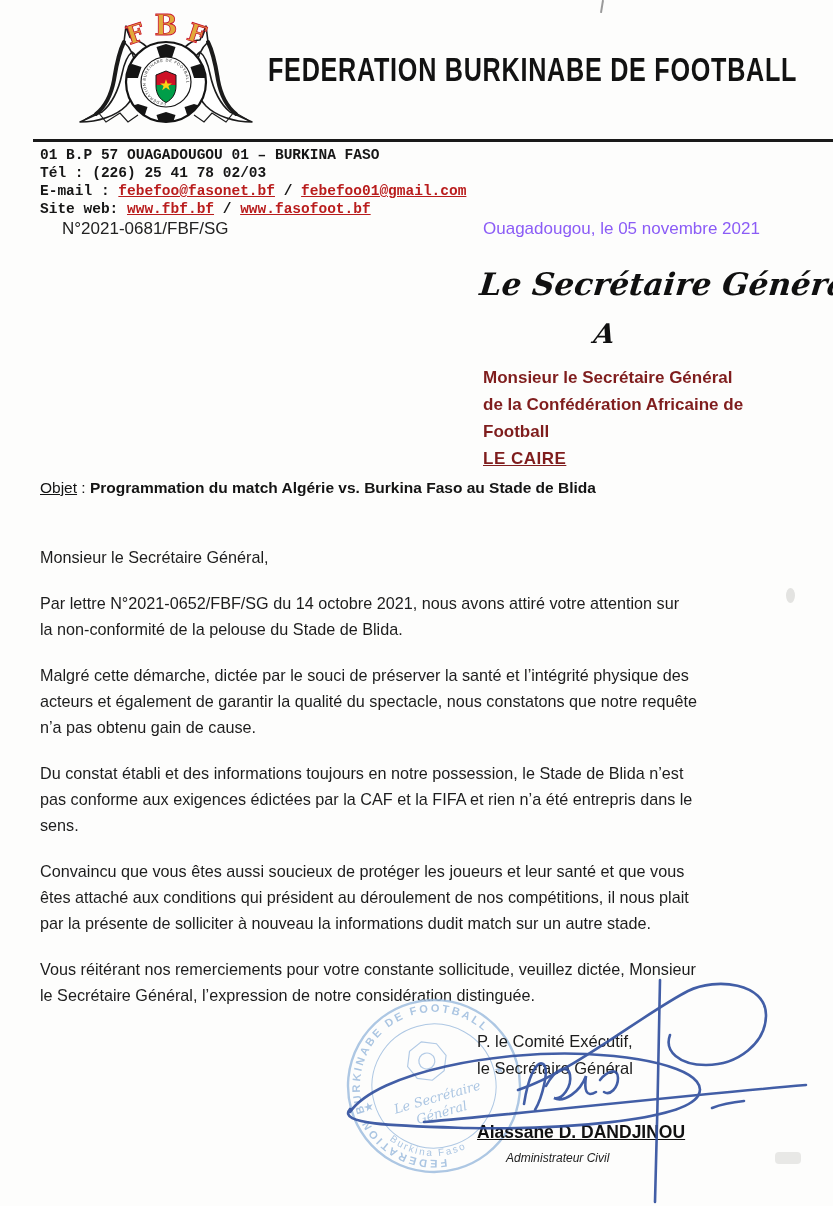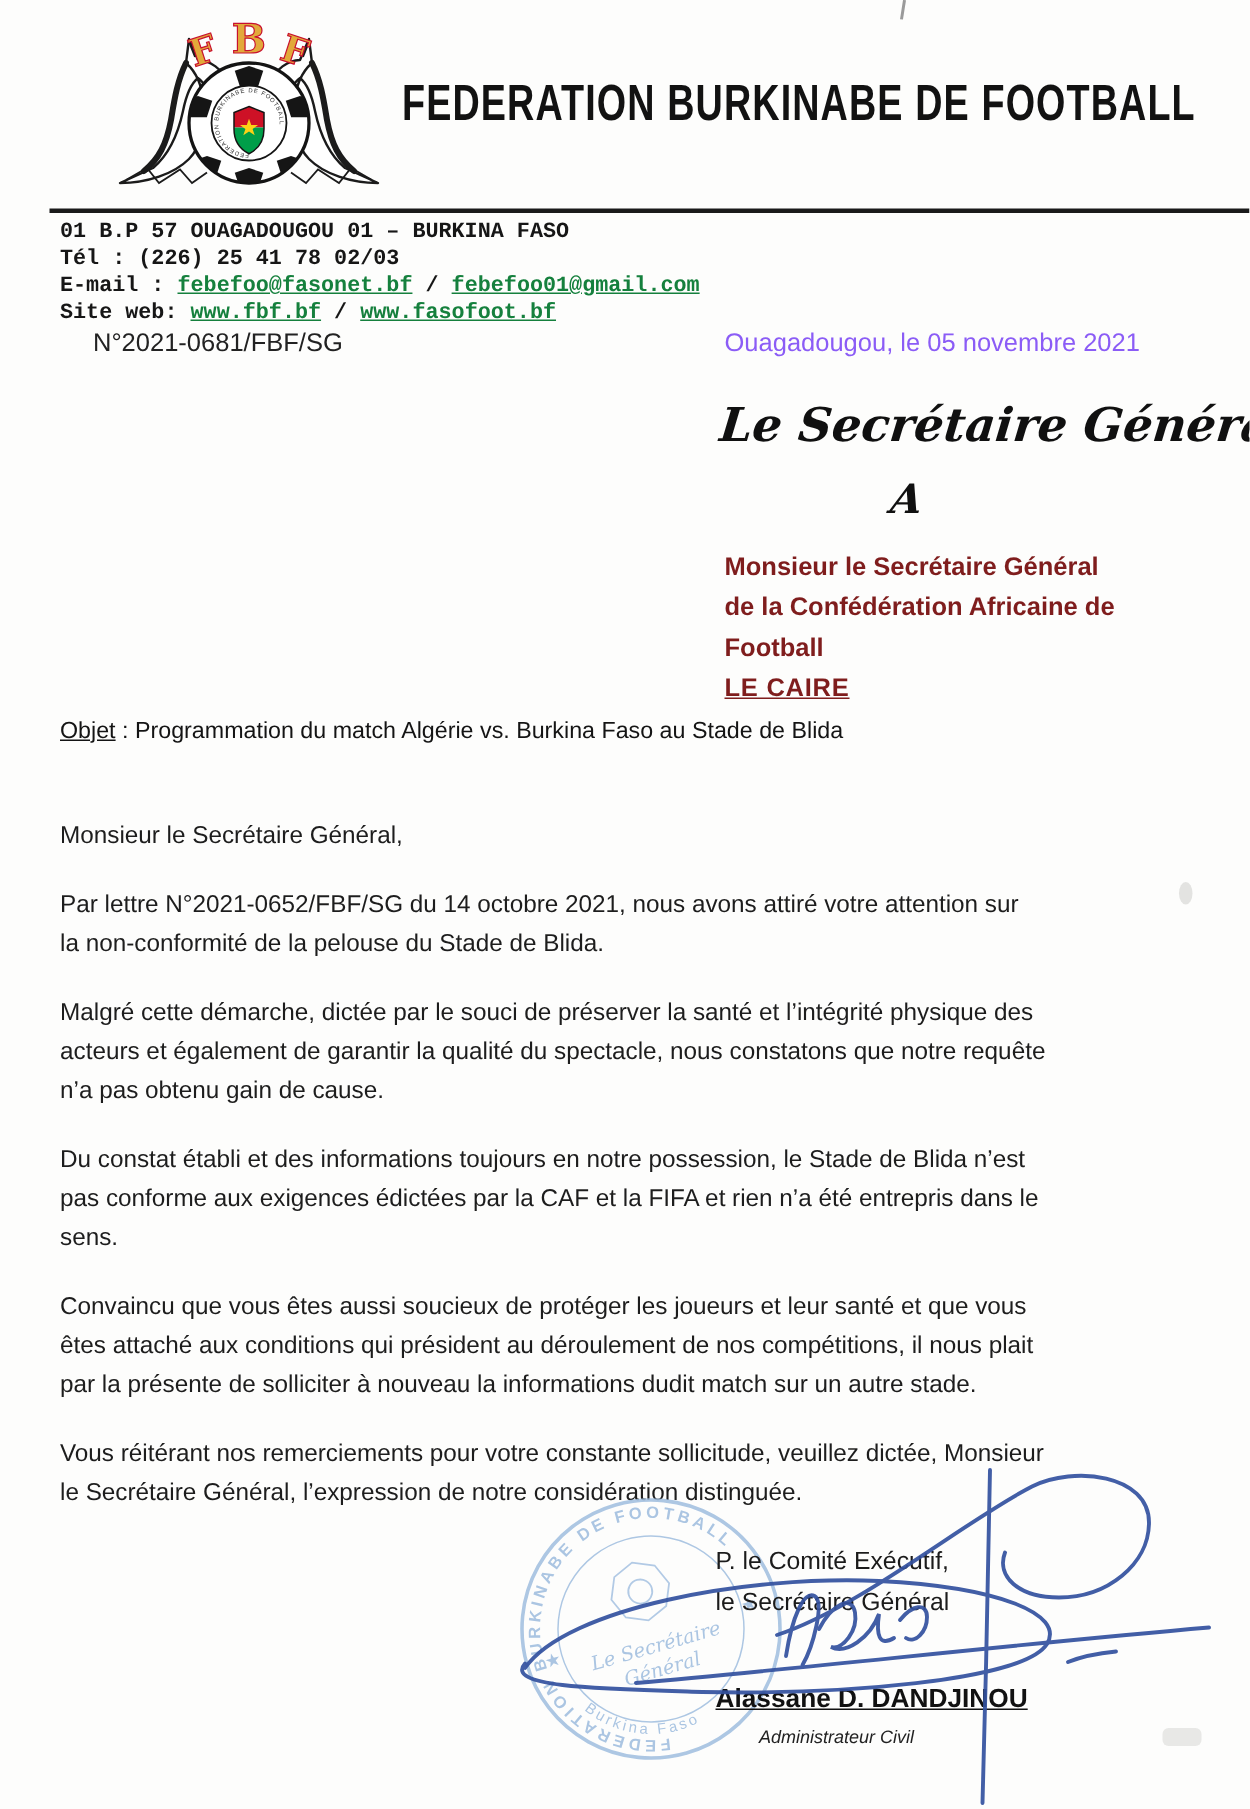--- a/index.html
+++ b/index.html
@@ -15,21 +15,21 @@
   
   .logo{left:64px;top:12px;width:204px;height:122px;}
   .org-title{
     left:268px;top:50px;
     font-size:34px;font-weight:bold;color:#121212;
     letter-spacing:1px;white-space:nowrap;
     transform:scaleX(.74);transform-origin:left top;
   }
   .rule{left:33px;top:139px;width:800px;height:3px;background:#1a1a1a;}
   .contact{left:40px;top:146px;font-size:14.5px;font-weight:bold;line-height:18px;color:#161616;font-family:Liberation Mono, monospace;}
-  .contact a, .link{color:#15803d;text-decoration:underline;font-weight:bold;cursor:default;}
+  .contact a, .link{color:#b91c1c;text-decoration:underline;font-weight:bold;cursor:default;}
   .contact .sep{color:#161616;}
 
   
   .ref{left:62px;top:219px;font-size:17px;color:#222;}
   .dateline{left:483px;top:219px;font-size:17px;color:#8b5cf6;}
 
   
   .script-title{
     left:480px;top:266px;
     font-family:"DejaVu Serif", serif;font-style:italic;font-weight:bold;
@@ -43,21 +43,21 @@
     transform:skewX(-8deg);
   }
 
   
   .recipient{left:483px;top:364px;font-size:17px;font-weight:bold;line-height:27px;color:#7f1d1d;}
   .recipient .city{text-decoration:underline;letter-spacing:.5px;}
 
   
   .subject{left:40px;top:479px;font-size:15.5px;color:#141414;white-space:nowrap;}
   .subject .label{text-decoration:underline;}
-  .subject .text{font-weight:normal;}
+  .subject .text{font-weight:bold;}
 
   
   .body{left:40px;top:544px;width:762px;font-size:16.2px;color:#1d1d1d;}
   .body p{margin:0 0 20px 0;line-height:26px;}
   .bodyline{white-space:nowrap;margin-top:44px;}
 
   
   .sig-line{left:477px;font-size:16.5px;color:#1b1b1b;z-index:2;}
   .sig-name{left:477px;top:1122px;font-size:17.5px;font-weight:bold;text-decoration:underline;color:#111;z-index:2;}
   .sig-role{left:506px;top:1151px;font-size:12px;font-style:italic;color:#222;z-index:2;}

